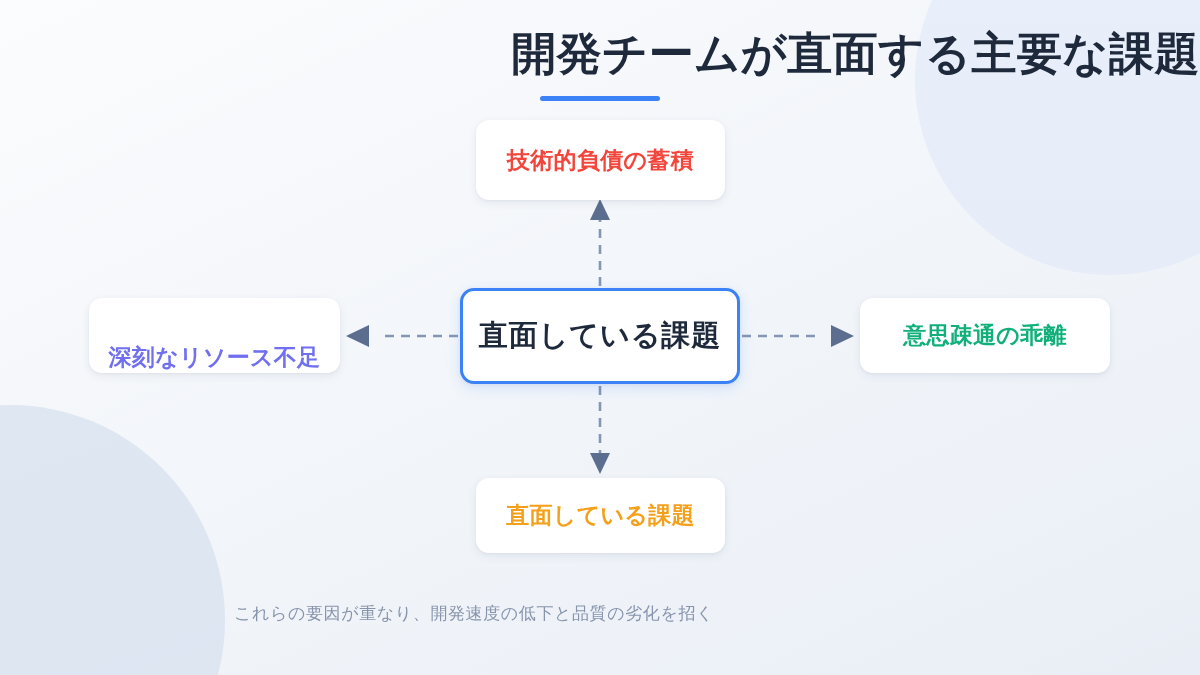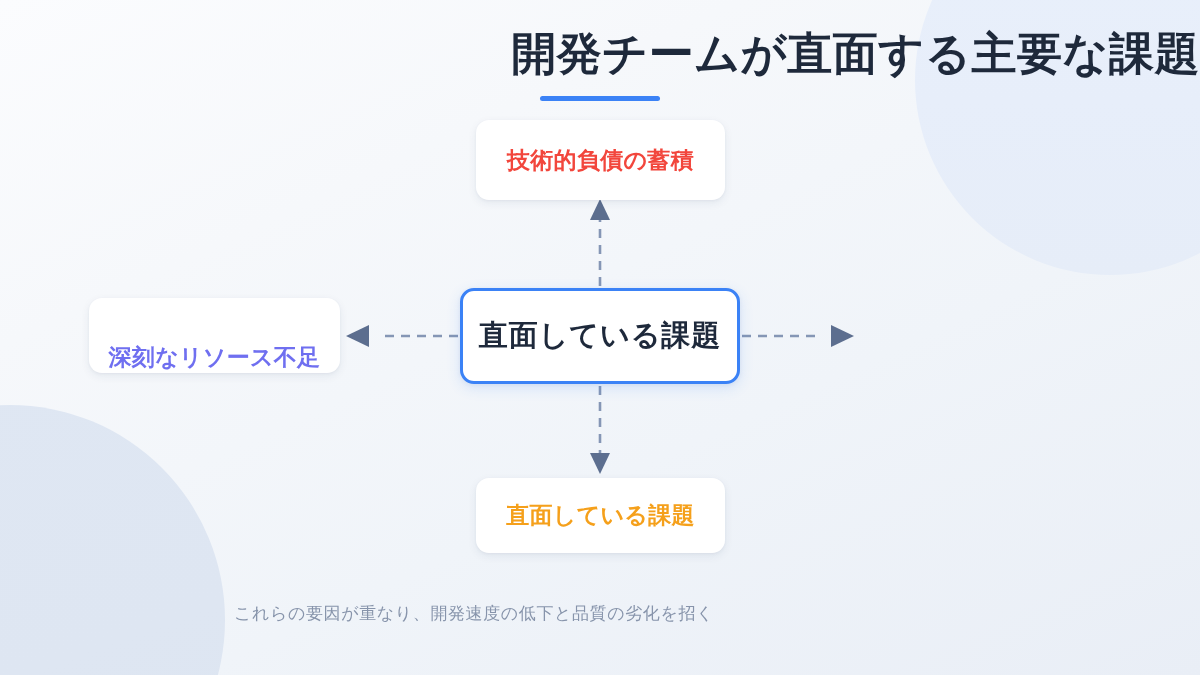--- a/index.html
+++ b/index.html
@@ -190,20 +190,23 @@
     </div>
 
     <div class="node" id="node-left">
       <span class="node-label" style="color:#6f6ff0">深刻なリソース不足</span>
     </div>
 
     <div class="node" id="node-center">
       <span class="node-label">直面している課題</span>
     </div>
 
+    <div class="node" id="node-right">
+      <span class="node-label" style="color:#11b07a">意思疎通の乖離</span>
+    </div>
 
     <div class="node" id="node-bottom">
       <span class="node-label" style="color:#f5a01b">直面している課題</span>
     </div>
 
   </div>
 
   <div id="caption">これらの要因が重なり、開発速度の低下と品質の劣化を招く</div>
 
 </div>

